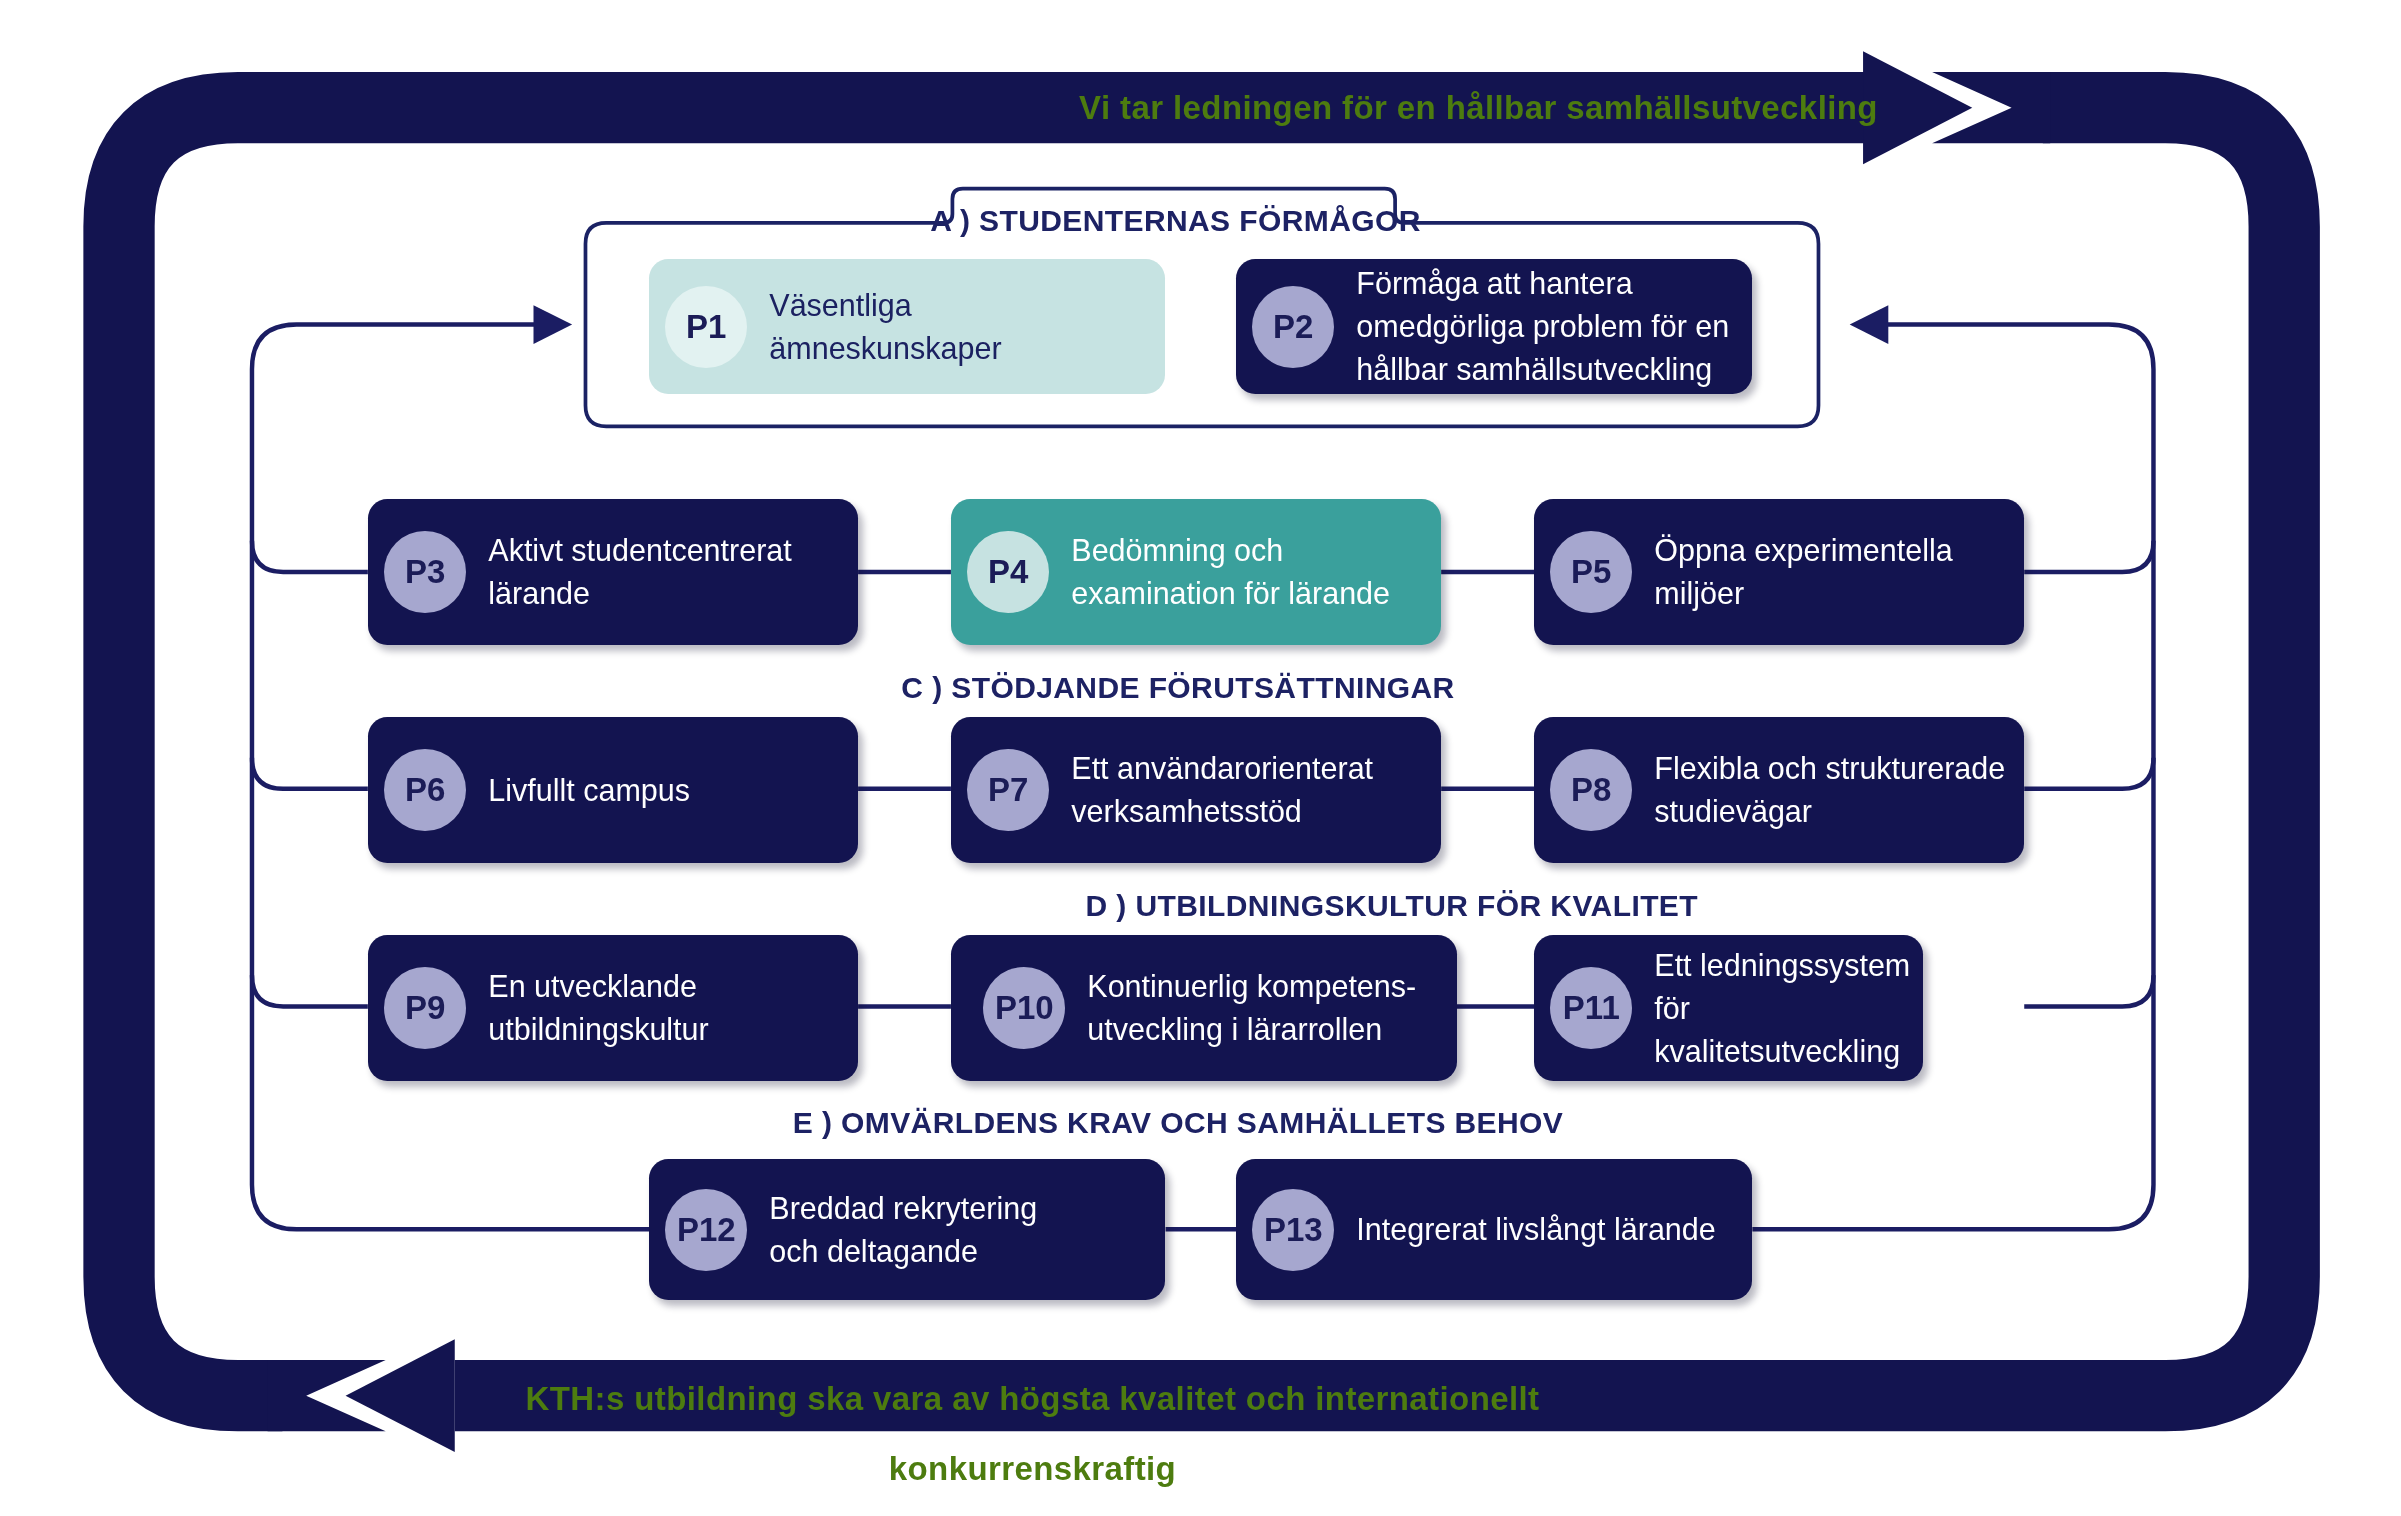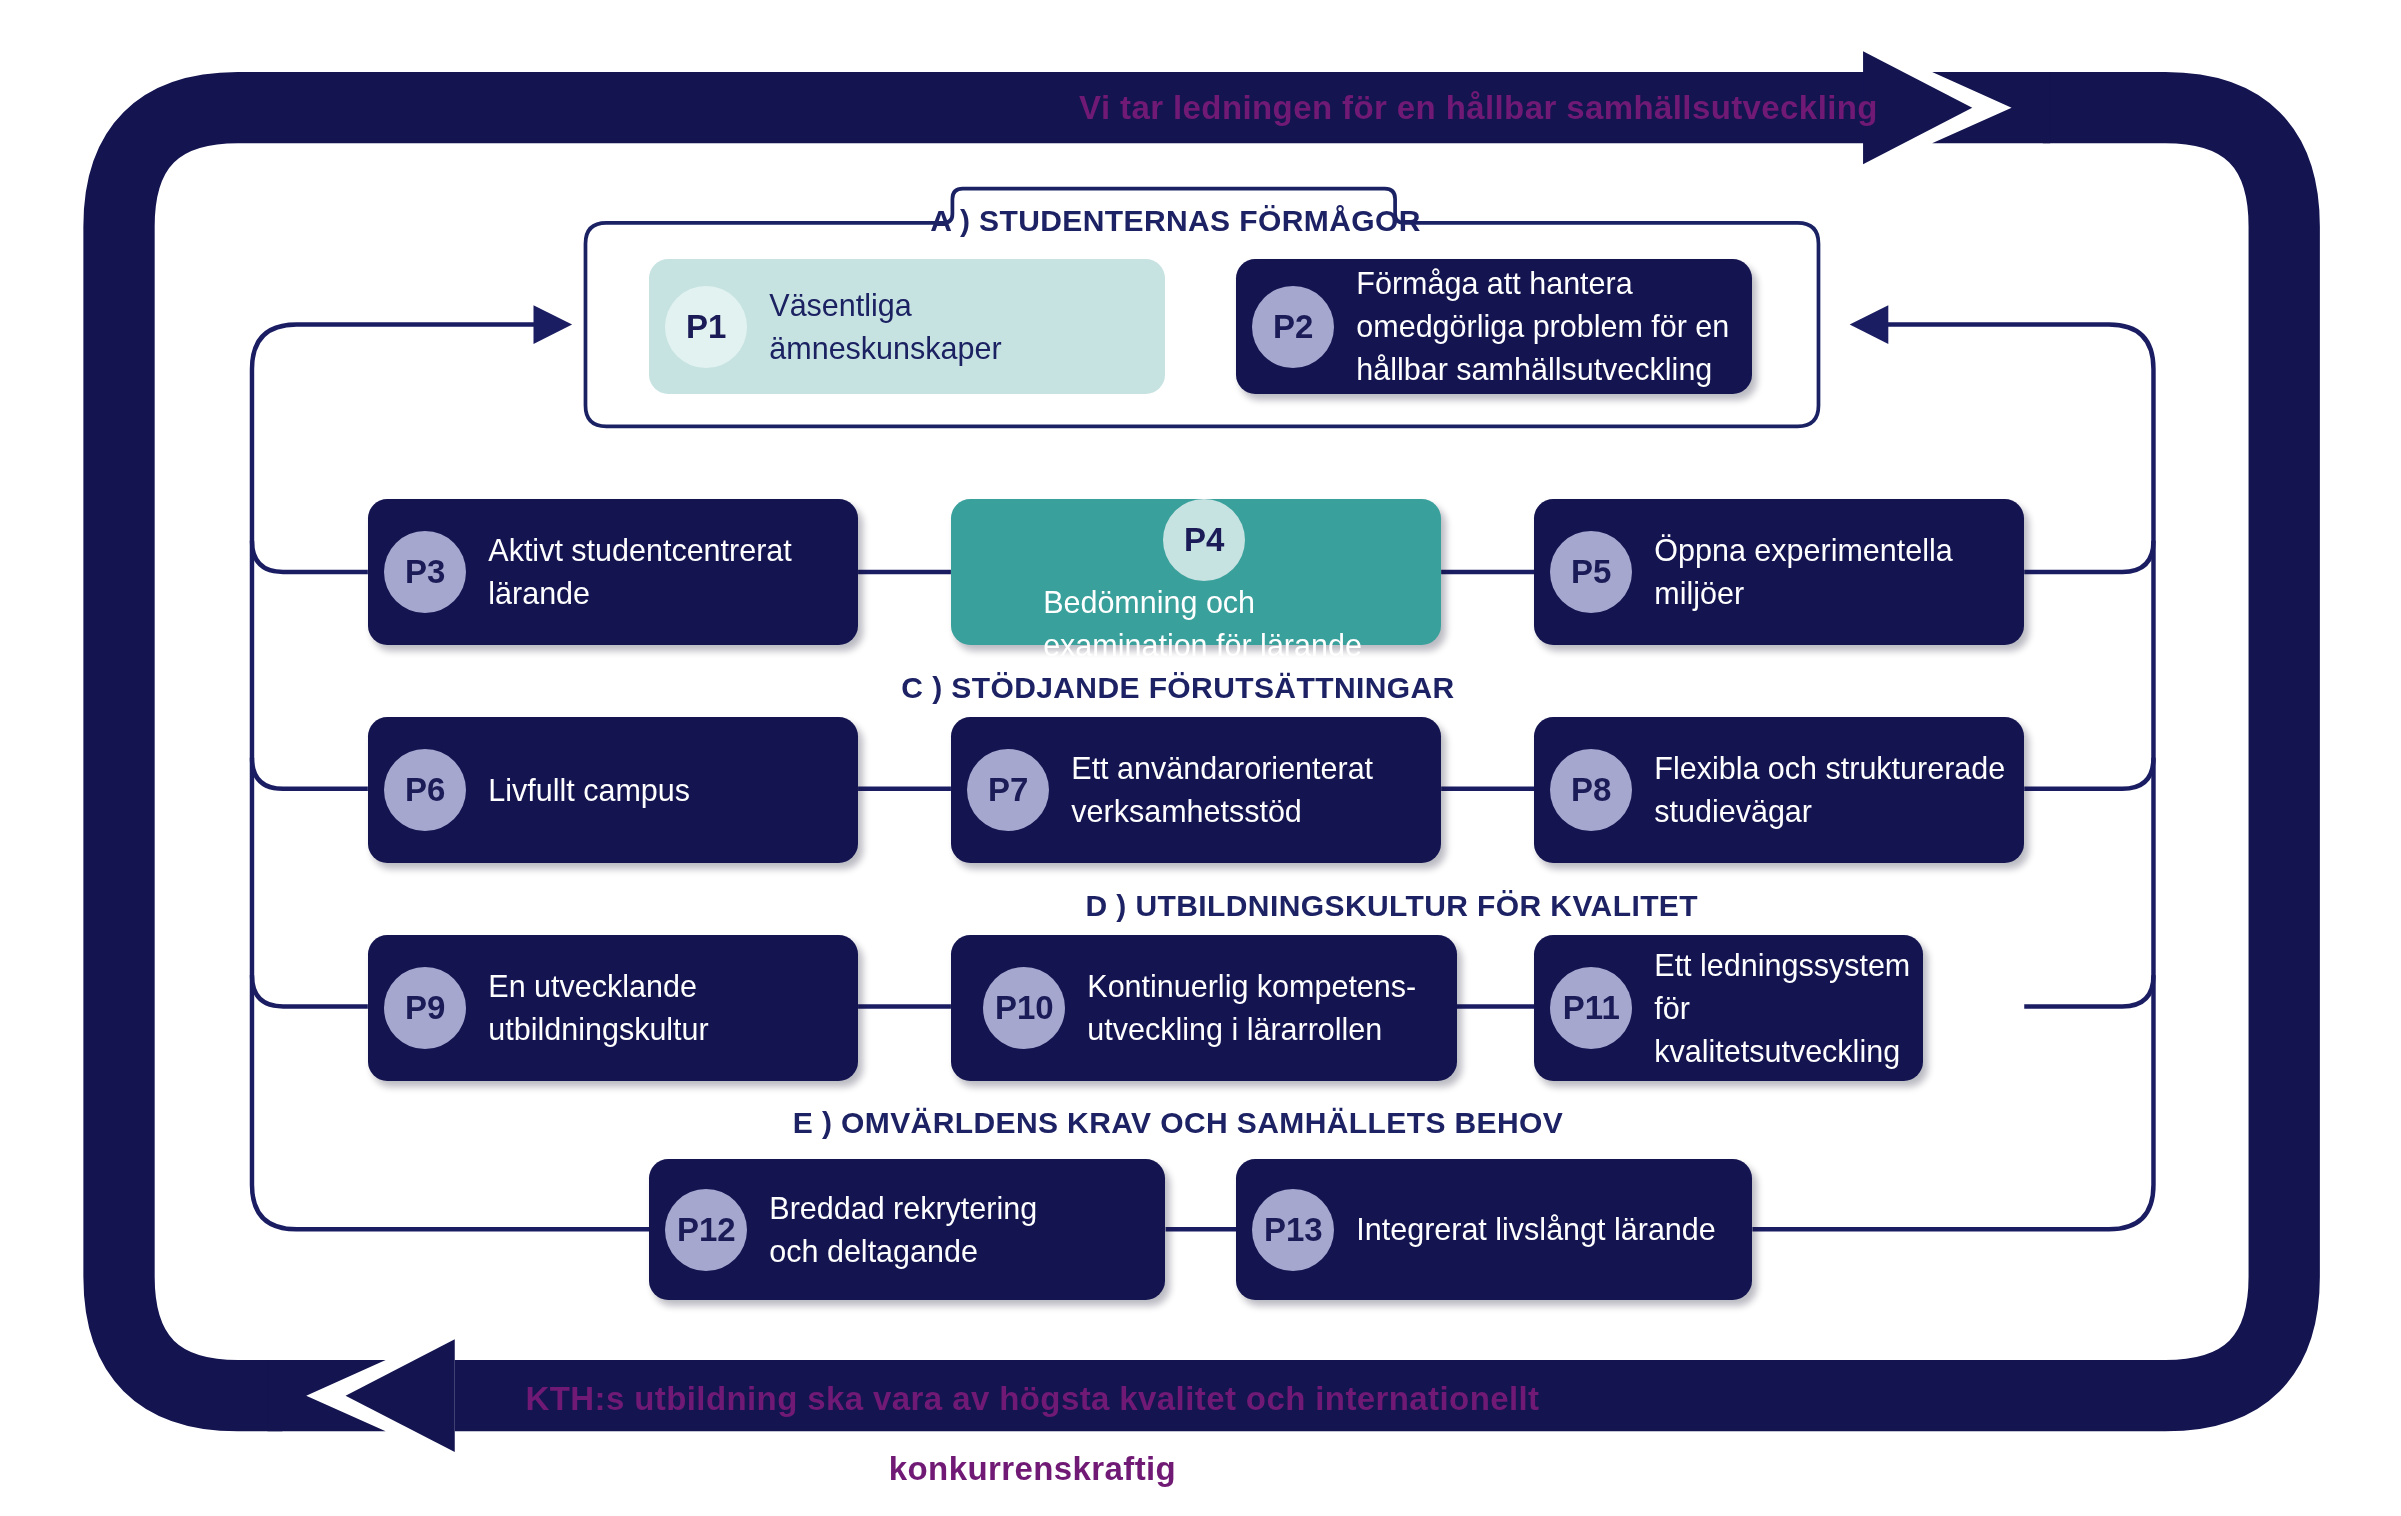--- a/index.html
+++ b/index.html
@@ -1,20 +1,20 @@
 <!DOCTYPE html>
 <html style="font-size:12px"><head>
 <meta charset="utf-8">
 <style>
   html,body{margin:0;padding:0;background:#ffffff;}
   body{width:2401px;height:1516px;font-family:"Liberation Sans",sans-serif;}
   #stage{position:relative;width:2401px;height:1516px;overflow:hidden;background:#ffffff;}
   #wires{position:absolute;left:0;top:0;width:2401px;height:1516px;}
 
-  .banner{position:absolute;color:#701a75;font-size:33px;font-weight:600;
+  .banner{position:absolute;color:#4d7c0f;font-size:33px;font-weight:600;
           text-align:center;line-height:70px;letter-spacing:0.4px;}
   .banner.top{left:921px;top:73px;width:1115px;height:70px;}
   .banner.bottom{left:401px;top:1364px;width:1263px;height:70px;}
 
   .sec-header{position:absolute;width:1040px;left:658px;text-align:center;
               color:#1d2264;font-size:30px;font-weight:700;letter-spacing:0.4px;line-height:33px;}
   .sec-header.a{left:804px;width:743px;top:204px;font-size:30px;}
   .sec-header.b{top:453px;}
   .sec-header.c{top:671px;}
   .sec-header.d{top:889px;text-align:right;}
@@ -35,21 +35,21 @@
   .pbox.teal .pcircle{background:#c6e2e1;}
   .pbox.teal .ptext{color:#ffffff;}
   .pbox.light{background:#c6e3e2;box-shadow:none;}
   .pbox.light .pcircle{background:#e2f2f1;}
   .pbox.light .ptext{color:#1b2161;}
 
   
   .p1 {left:649px; top:259px; width:516px;height:135px;}
   .p2 {left:1236px;top:259px; width:516px;height:135px;}
   .p3 {left:368px; top:499px; width:490px;height:146px;}
-  .p4 {left:951px;top:499px; width:490px;height:146px;flex-direction:column;}
+  .p4 {left:951px;top:499px; width:490px;height:146px;}
   .p5 {left:1534px;top:499px; width:490px;height:146px;}
   .p6 {left:368px; top:717px; width:490px;height:146px;}
   .p7 {left:951px;top:717px; width:490px;height:146px;}
   .p8 {left:1534px;top:717px; width:490px;height:146px;}
   .p9 {left:368px; top:935px;width:490px;height:146px;}
   .p10{left:951px;top:935px;width:490px;height:146px;padding-left:16px;}
   .p11{left:1534px;top:935px;width:389px;height:146px;}
   .p12{left:649px; top:1159px;width:516px;height:141px;}
   .p13{left:1236px;top:1159px;width:516px;height:141px;}
 </style>

